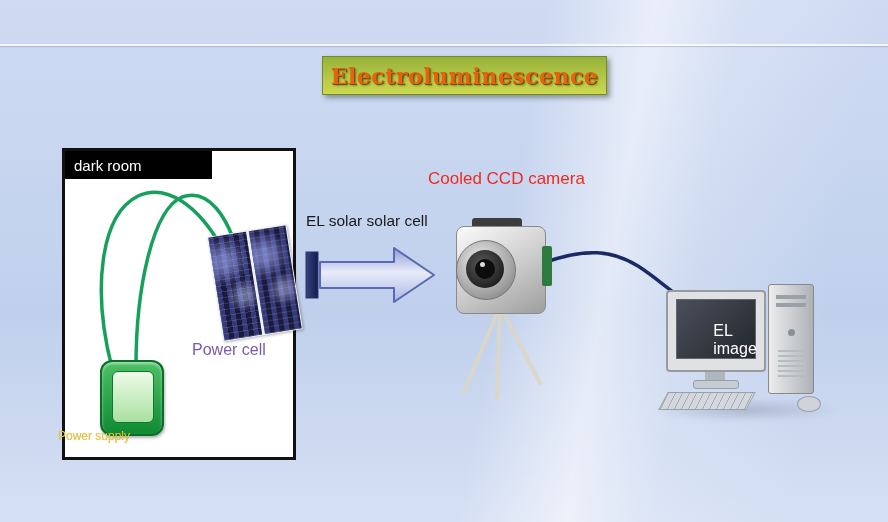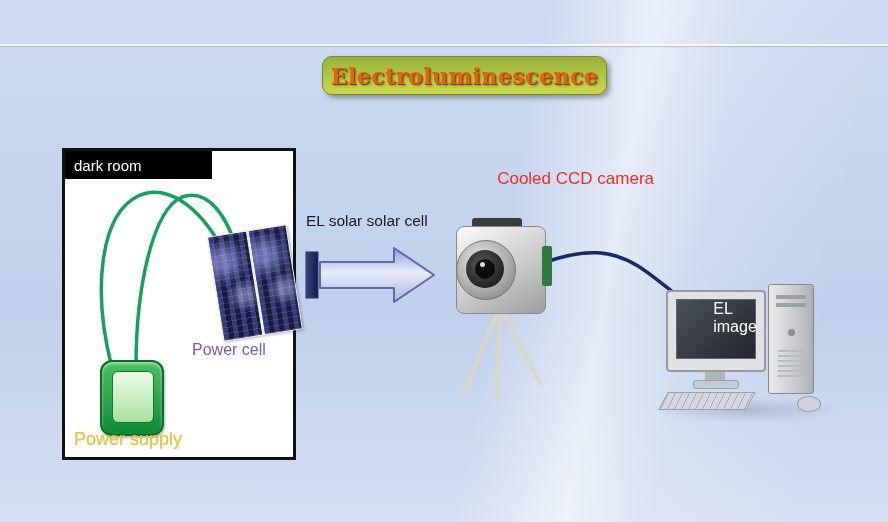--- a/index.html
+++ b/index.html
@@ -15,21 +15,21 @@
   }
   .divider {
     position:absolute; left:0; top:44px; width:100%; height:2px;
     background: rgba(255,255,255,0.8);
     box-shadow: 0 1px 1px rgba(130,145,175,0.45);
   }
   .title-banner {
     position:absolute; left:322px; top:56px; width:283px; height:37px;
     display:flex; align-items:center; justify-content:center;
     background: linear-gradient(to bottom, var(--title-bg-top,#96b23c), var(--title-bg-bottom,#cdd94e));
-    border:1px solid #79862a; border-radius:10px;
+    border:1px solid #79862a; border-radius:0;
     box-shadow: 3px 3px 5px rgba(40,60,40,0.45);
     z-index:4;
   }
   .title-text {
     font-family:"DejaVu Serif", serif; font-size:22px; font-weight:bold;
     color: var(--title-text,#e8620c); letter-spacing:0.5px;
     text-shadow: 1px 1px 0 #6b4d0a, 2px 2px 2px rgba(0,0,0,0.3);
   }
   .dark-room-box {
     position:absolute; left:62px; top:148px; width:234px; height:312px;
@@ -71,27 +71,27 @@
     background: linear-gradient(to bottom,#4ec065,#0f8a33);
     box-shadow: inset 0 2px 3px rgba(255,255,255,0.5), 1px 2px 3px rgba(0,0,0,0.3);
     z-index:3;
   }
   .power-screen {
     position:absolute; left:10px; top:9px; width:40px; height:50px;
     border-radius:6px; border:1px solid #0c7c2c;
     background:linear-gradient(to bottom,#eefbe8,#a8e0a0);
   }
   .power-supply-label {
-    position:absolute; left:74px; top:429px; font-size:18px;
+    position:absolute; left:58px; top:429px; font-size:12px;
     color: var(--power-supply-text,#e9c63b); z-index:4;
     text-shadow: 0 0 1px rgba(120,90,0,0.35);
   }
   .el-arrow-label { position:absolute; left:306px; top:212px; font-size:15.5px; color:#1a1a1a; z-index:4; }
   .camera-label {
-    position:absolute; left:468px; top:169px; width:186px; text-align:right;
+    position:absolute; left:428px; top:169px; width:186px; text-align:left;
     font-size:17px; color: var(--camera-label-text,#ee2b20); z-index:4;
   }
   .camera { position:absolute; left:450px; top:214px; width:110px; height:110px; z-index:3; }
   .camera-mount { position:absolute; left:22px; top:4px; width:50px; height:12px; background:#3c3c3c; border-radius:3px; }
   .camera-body {
     position:absolute; left:6px; top:12px; width:88px; height:86px;
     background: linear-gradient(150deg,#fbfbfb,#cacaca 55%,#9e9e9e);
     border:1px solid #8a8a8a; border-radius:8px;
   }
   .camera-pcb { position:absolute; left:92px; top:32px; width:10px; height:40px; background:#2f7a3e; border-radius:2px; }
@@ -125,21 +125,21 @@
     background: repeating-linear-gradient(0deg,#b8bcc2 0 2px, transparent 2px 5px);
   }
   .tower-button { position:absolute; left:19px; top:44px; width:7px; height:7px; border-radius:50%; background:#8a9098; }
   .monitor {
     position:absolute; left:11px; top:10px; width:100px; height:82px;
     background:#dfe1e5; border:2px solid #989aa0; border-radius:4px; box-sizing:border-box;
   }
   .screen {
     position:absolute; left:8px; top:7px; right:8px; bottom:11px;
     background: linear-gradient(135deg,#4a505a,#22262e);
-    border:1px solid #666; display:flex; align-items:flex-start; justify-content:center;padding-left:38px;
+    border:1px solid #666; display:flex; align-items:flex-end; justify-content:center;padding-left:38px;
   }
   .el-image-label { color:#fff; font-size:16px; }
   .monitor-stand { position:absolute; left:50px; top:92px; width:20px; height:9px; background:#b0b6be; }
   .monitor-base { position:absolute; left:38px; top:100px; width:44px; height:7px; background:#c6ccd4; border:1px solid #9aa0a8; border-radius:3px; }
   .keyboard {
     position:absolute; left:8px; top:112px; width:86px; height:16px;
     transform: skewX(-28deg); background:#d4d8de; border:1px solid #98a0a8;
     background-image: repeating-linear-gradient(90deg, rgba(120,130,140,0.5) 0 1px, transparent 1px 7px);
   }
   .mouse { position:absolute; left:142px; top:116px; width:22px; height:14px; border-radius:50%; background:#d0d4da; border:1px solid #98a0a8; }

